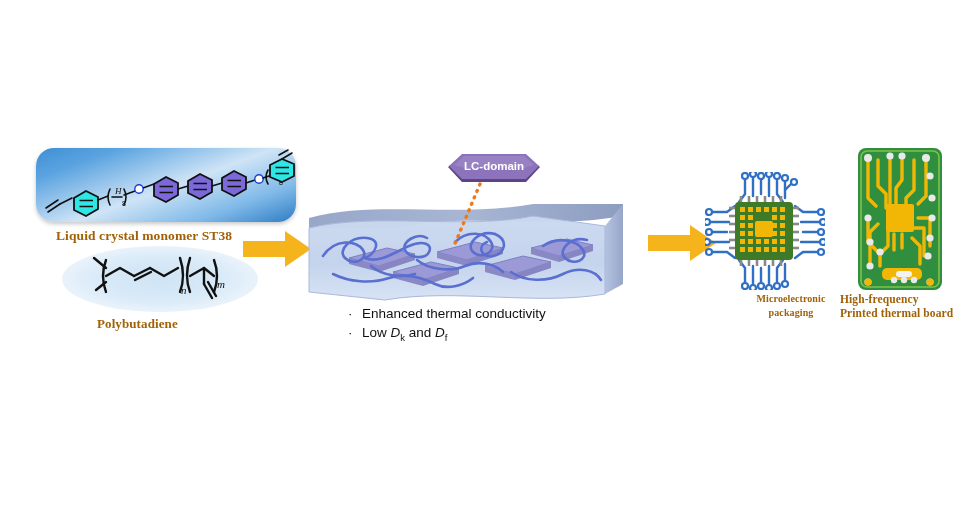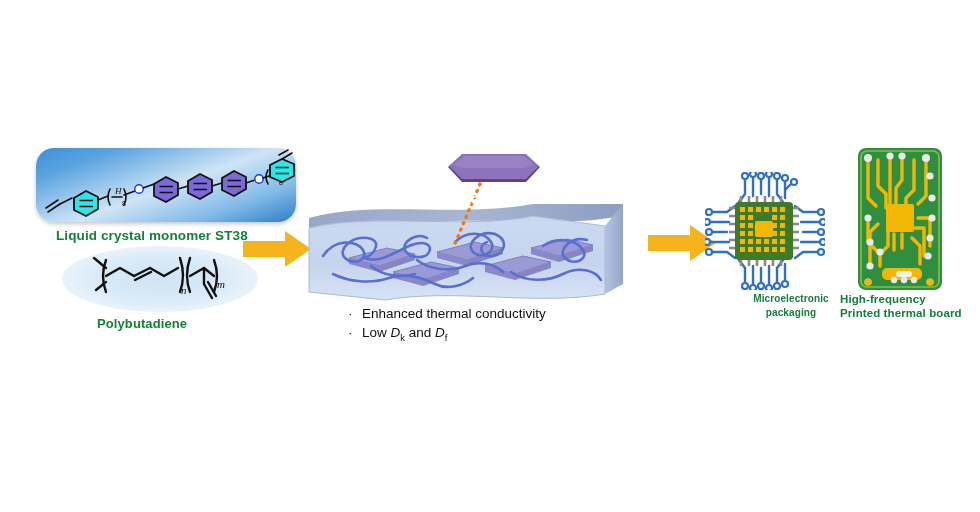--- a/index.html
+++ b/index.html
@@ -5,21 +5,21 @@
   html,body{margin:0;padding:0;background:#ffffff;}
   body{width:980px;height:512px;overflow:hidden;font-family:"Liberation Sans",sans-serif;}
   #stage{position:relative;width:980px;height:512px;background:#fff;}
 
   
   .lcbox{position:absolute;left:36px;top:148px;width:260px;height:74px;border-radius:18px;
     background:linear-gradient(160deg,#3f8fd4 0%,#5aa3e0 18%,#cfe4f6 52%,#7fb9e8 78%,#2f7cc4 100%);
     box-shadow:0 2px 4px rgba(0,0,0,.22);}
   .lcbox svg{position:absolute;left:0;top:0;}
 
-  .caption{position:absolute;font-weight:bold;color:#15803d;letter-spacing:.1px;}
+  .caption{position:absolute;font-weight:bold;color:#a16207;letter-spacing:.1px;font-family:Liberation Serif, serif;}
   #cap-st38{left:56px;top:228px;font-size:13.5px;}
   #cap-pb{left:97px;top:316px;font-size:13px;}
 
   
   .pbwrap{position:absolute;left:62px;top:246px;width:196px;height:66px;}
   .pbell{position:absolute;left:0;top:0;width:196px;height:66px;border-radius:50%;
     background:radial-gradient(ellipse at 50% 50%, #cfe4f5 0%, #d9eaf8 45%, #eaf3fb 72%, rgba(255,255,255,0) 100%);}
   .pbwrap svg{position:absolute;left:0;top:0;}
 
   
@@ -30,21 +30,21 @@
   
   #slab{position:absolute;left:305px;top:196px;width:330px;height:110px;}
   #slab svg{position:absolute;left:0;top:0;}
   #slab-label{position:absolute;left:396px;top:276px;font-size:15px;font-weight:bold;
     color:#1a1ae0;letter-spacing:.2px;text-shadow:0 1px 0 rgba(255,255,255,.55);}
 
   
   #lcdom{position:absolute;left:446px;top:152px;width:96px;height:32px;}
   #lcdom svg{position:absolute;left:0;top:0;}
   #lcdom-text{position:absolute;left:0;top:0;width:96px;height:30px;line-height:29px;
-    text-align:center;color:#ffffff;font-size:11.5px;font-weight:bold;margin-top:34px;}
+    text-align:center;color:#ffffff;font-size:11.5px;font-weight:bold;}
   #dots{position:absolute;left:448px;top:182px;width:40px;height:68px;}
 
   
   #bullets{position:absolute;left:348px;top:306px;font-size:13.5px;font-weight:normal;color:#111;}
   #bullets div{margin-bottom:4px;white-space:nowrap;}
   #bullets .bdot{display:inline-block;width:14px;}
   .ital{font-style:italic;}
   .ital sub{font-style:normal;font-size:9.5px;}
 
   

